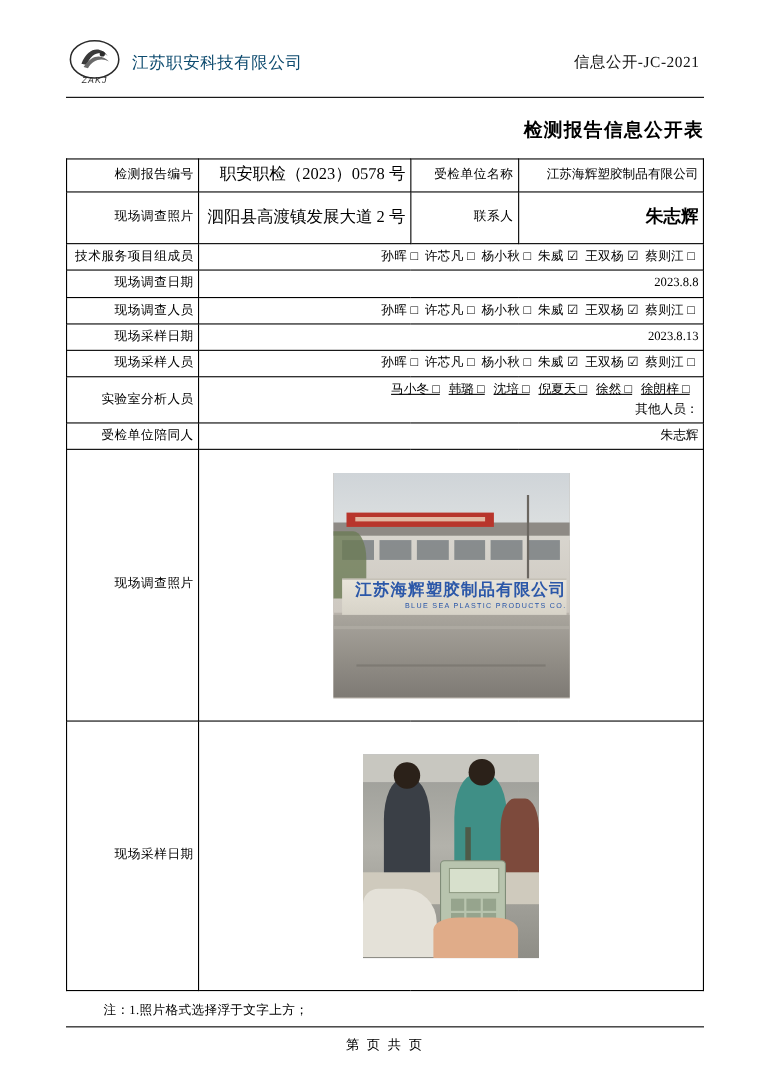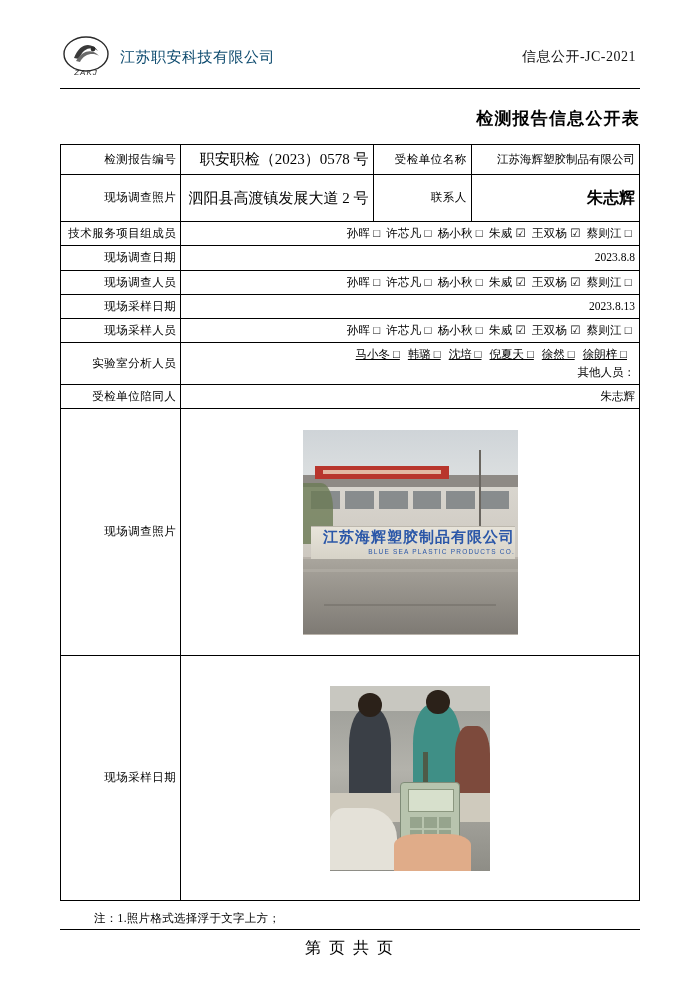--- a/index.html
+++ b/index.html
@@ -278,21 +278,21 @@
 
   
   .footer {
     position: absolute;
     left: 60px;
     right: 60px;
     bottom: 28px;
     border-top: 1.2px solid #000;
     text-align: center;
     padding-top: 8px;
-    font-size: 16px;
+    font-size: 12px;
     letter-spacing: 2px;
   }
 </style>
 </head>
 <body>
 
 <div class="page">
 
   <div class="header">
     <div class="header-left">

